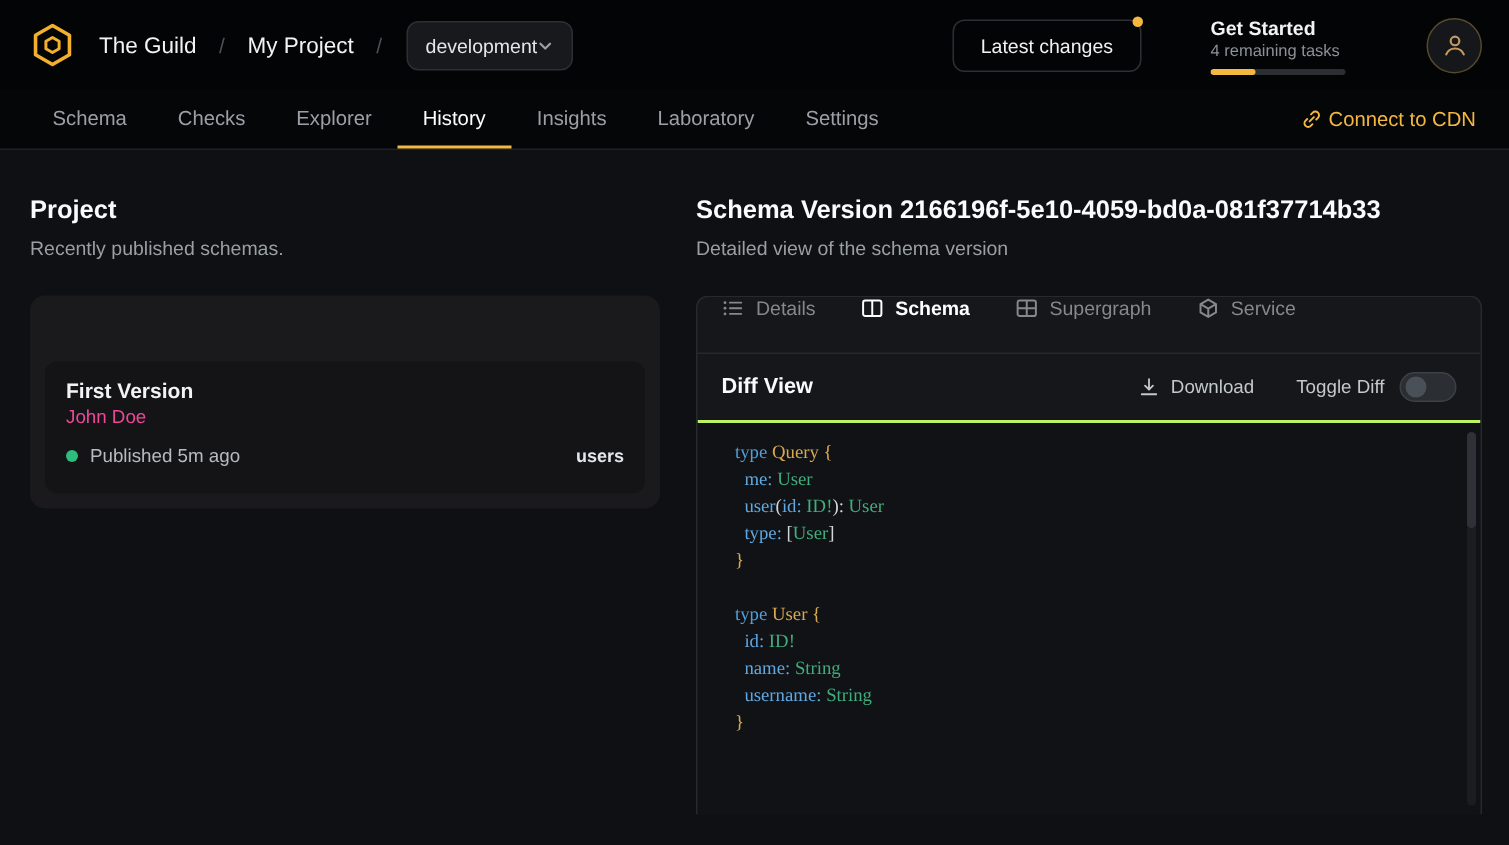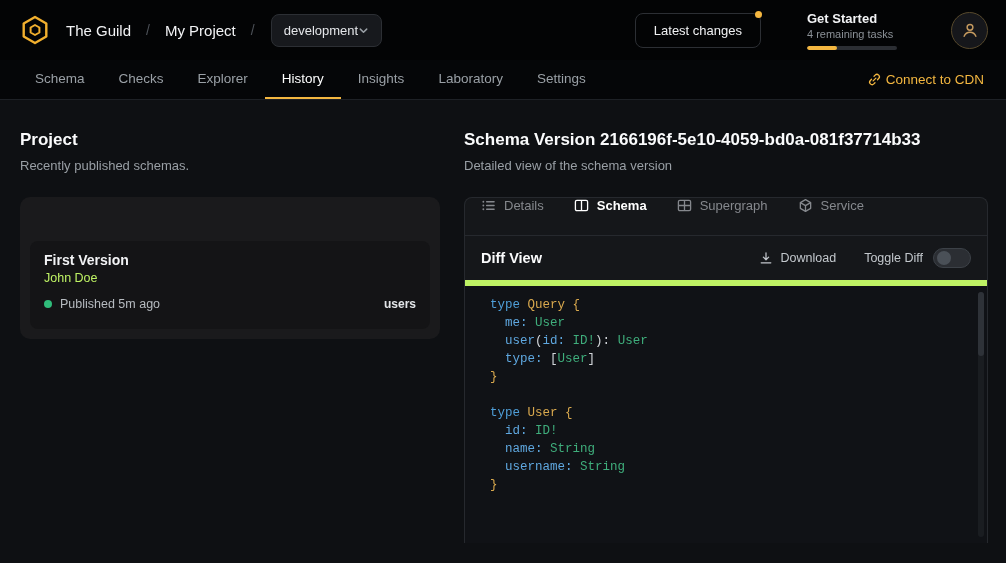--- a/index.html
+++ b/index.html
@@ -68,21 +68,21 @@
 
   .versions-col { width:420px; margin-left:20px; flex:none; }
   .versions-card {
     margin-top:24px; background:#1a1a1c; border-radius:10px;
     padding:44px 10px 10px; height:142px;
   }
   .version-item {
     background:#141416; border-radius:8px; padding:11px 14px 13px; cursor:pointer; height:88px;
   }
   .v-name { font-size:14px; font-weight:600; color:#f2f3f5; }
-  .v-author { font-size:12.5px; color:#bef264; margin-top:3px; }
+  .v-author { font-size:12.5px; color:#ec4899; margin-top:3px; }
   .v-row { display:flex; align-items:center; margin-top:12px; gap:8px; }
   .status-dot { width:8px; height:8px; border-radius:50%; background:var(--green,#2fbc7a); flex:none; }
   .v-status { font-size:12.5px; color:#b6bbc0; }
   .v-service { margin-left:auto; font-size:12px; font-weight:700; color:#e3e6e9; }
 
   .detail-col { flex:1; margin-left:24px; margin-right:18px; }
   .panel {
     margin-top:24px; background:#15171a; border:1px solid #26292e;
     border-bottom:none; border-radius:8px 8px 0 0; height:346px; overflow:hidden;
   }
@@ -107,23 +107,23 @@
     background:#2b2e33; border:1px solid #3c4147; position:relative; cursor:pointer;
   }
   .toggle .knob {
     position:absolute; top:2px; width:14px; height:14px; border-radius:50%;
     background:#14161a; transition:left .1s;
   }
   .toggle.off .knob { left:3px; background:#4a5057; }
 
   
   .code {
-    position:relative; border-top:6px solid #bef264; background:#101216;
+    position:relative; border-top:2px solid #bef264; background:#101216;
     height:263px; padding:10px 18px 0 25px; overflow:hidden;
-    font-family:Liberation Mono, monospace; font-size:12.5px; line-height:18px;
+    font-family:Liberation Serif, serif; font-size:12.5px; line-height:18px;
   }
   .code-line { white-space:pre; color:#d2d6da; }
   .tok-kw    { color:var(--c-kw,#4f9fd9); }
   .tok-typ   { color:var(--c-typ,#d9a94e); }
   .tok-fld   { color:var(--c-fld,#5fa8e0); }
   .tok-ref   { color:var(--c-ref,#3fae7c); }
   .tok-brace { color:var(--c-brace,#d9a94e); }
   .sb-track {
     position:absolute; right:3px; top:6px; bottom:6px; width:6px;
     background:#1a1d21; border-radius:3px;

